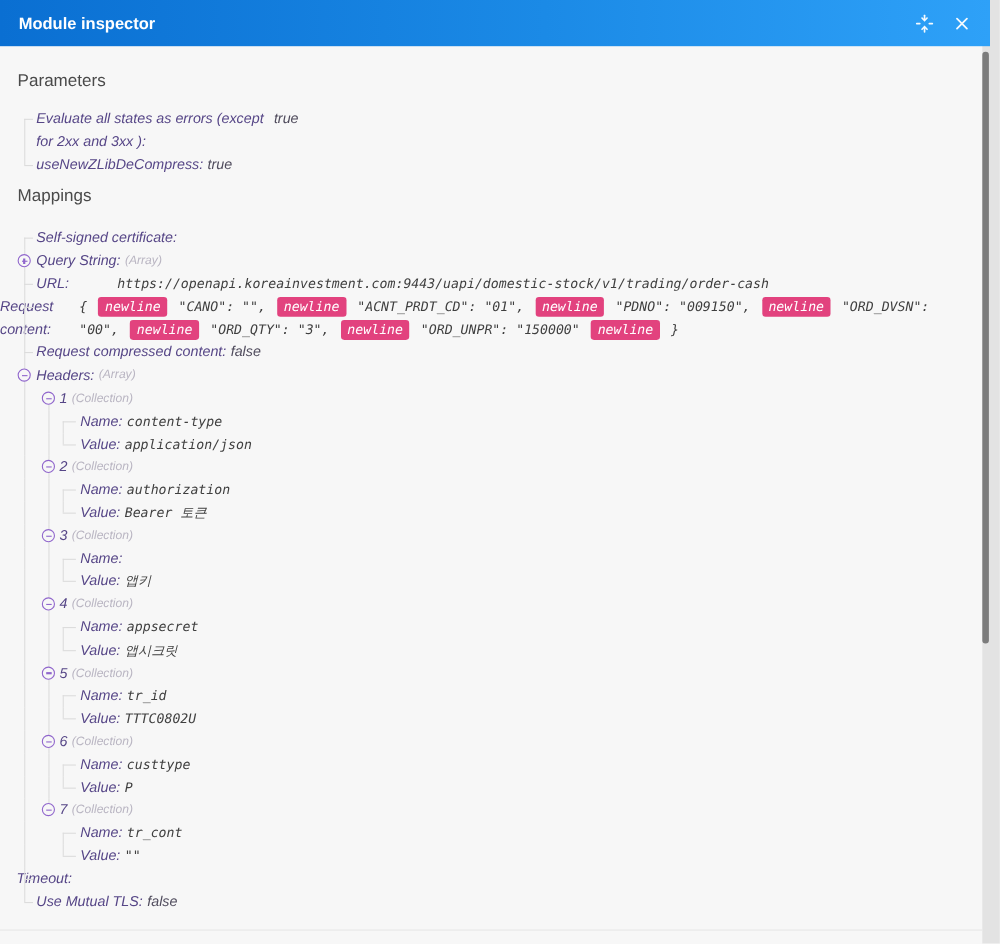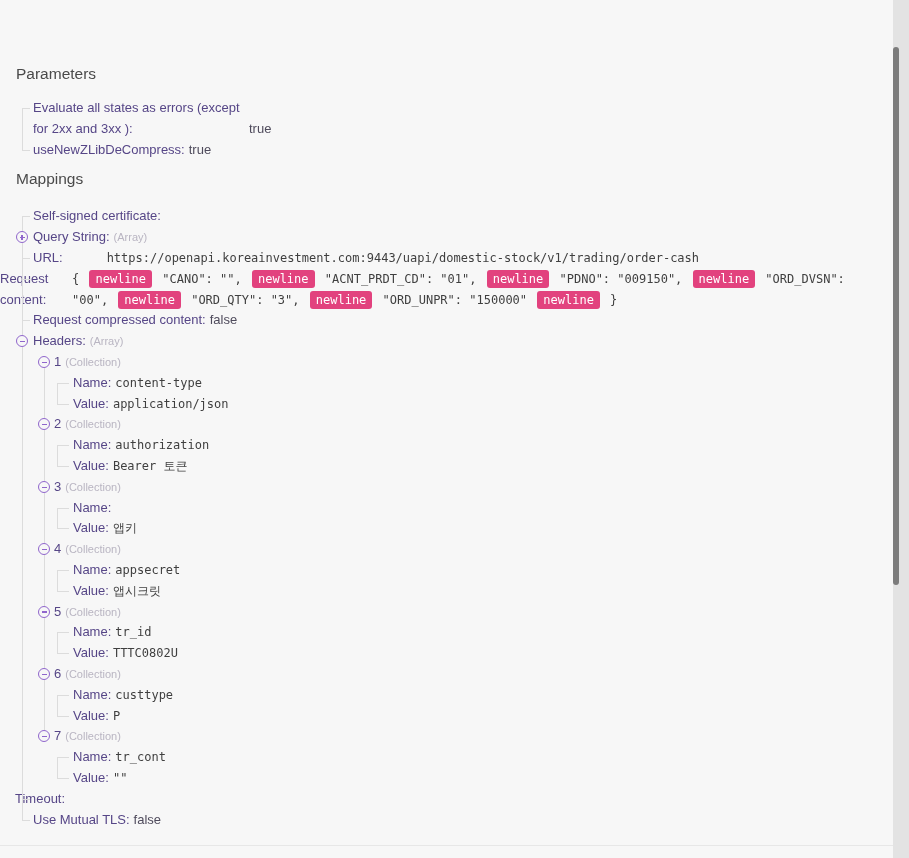--- a/index.html
+++ b/index.html
@@ -20,22 +20,22 @@
   .ctrl{width:20px;height:20px;display:flex;align-items:center;justify-content:center;cursor:pointer;opacity:.95;}
 
   
   .content{position:absolute;left:0;top:42px;width:893px;height:816px;background:#f7f7f7;overflow:hidden;}
   h2.sec{font-size:15.5px;font-weight:400;color:#4a4a4a;margin:0 0 0 16px;line-height:20px;}
   #sec-params h2.sec{margin-top:22px;}
   #sec-mappings h2.sec{margin-top:9px;}
   .tree{margin-top:14px;}
   #sec-mappings .tree{margin-top:17px;}
 
-  .trow{position:relative;display:flex;align-items:flex-end;line-height:20.8px;
-        padding-right:6px;min-height:20.8px;}
+  .trow{position:relative;display:flex;align-items:flex-start;line-height:20.8px;
+        padding-right:6px;min-height:20.8px;font-style:italic;}
   .g{position:absolute;width:1px;background:#dcdcdc;}
   .stub{position:absolute;height:1px;background:#dcdcdc;top:10px;}
   .circle{position:absolute;top:4px;width:12px;height:12px;box-sizing:border-box;
           border:1px solid #9066cc;border-radius:50%;background:#f7f7f7;z-index:1;cursor:pointer;}
   .circle::before{content:'';position:absolute;left:2.5px;top:4.8px;width:5px;height:1.2px;background:#9066cc;}
   .circle.plus::after{content:'';position:absolute;left:4.4px;top:2.9px;width:1.2px;height:5px;background:#9066cc;}
 
   .lb{color:#564687;font-size:13px;flex:0 0 auto;margin-right:4px;}
   .lb.fixed{flex:none;}
   .meta{color:#b9b5c2;font-size:11px;margin-right:20px;flex:0 0 auto;}
@@ -46,20 +46,41 @@
        padding:1px 6px;margin:0 3px;font-family:"DejaVu Sans Mono","Liberation Mono",monospace;
        font-size:12px;line-height:16px;}
 
   .bottom-line{position:absolute;left:0;top:845px;width:893px;height:1px;background:#e7e7e7;z-index:2;}
 </style>
 </head>
 <body>
 
 <div class="window">
 
+  <div class="titlebar">
+    <span class="title">Module inspector</span>
+    <span class="controls">
+      <span class="ctrl">
+        <svg width="17" height="17" viewBox="0 0 17 17" fill="none" stroke="#ffffff" stroke-width="1.5" stroke-linecap="round">
+          <path d="M8.5 0.9 V4.6"></path>
+          <path d="M6.2 3.4 L8.5 5.7 L10.8 3.4" fill="none"></path>
+          <path d="M8.5 16.1 V12.4"></path>
+          <path d="M6.2 13.6 L8.5 11.3 L10.8 13.6" fill="none"></path>
+          <path d="M1.4 8.5 H4.2"></path>
+          <path d="M12.8 8.5 H15.6"></path>
+        </svg>
+      </span>
+      <span class="ctrl">
+        <svg width="13" height="13" viewBox="0 0 13 13" stroke="#ffffff" stroke-width="1.6" stroke-linecap="round">
+          <path d="M2 2 L11 11"></path>
+            <path d="M11 2 L2 11"></path>
+        </svg>
+      </span>
+    </span>
+  </div>
 
   <div class="content">
     <section id="sec-params">
       <h2 class="sec">Parameters</h2>
       <div class="tree">
           <div class="trow" style="padding-left: 33px;">
             <span class="g" style="left: 22px; top: 10px; height: calc(100% - 10px);"></span>
             <span class="stub" style="left: 22px; width: 8px;"></span>
             <span class="lb fixed" style="width: 212px;">Evaluate all states as errors (except for 2xx and 3xx ):</span>
             <span class="val plain">true</span>

